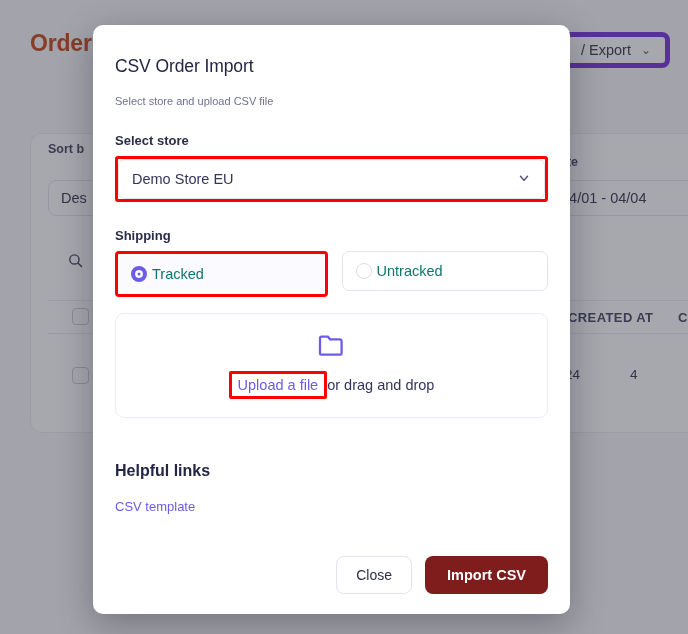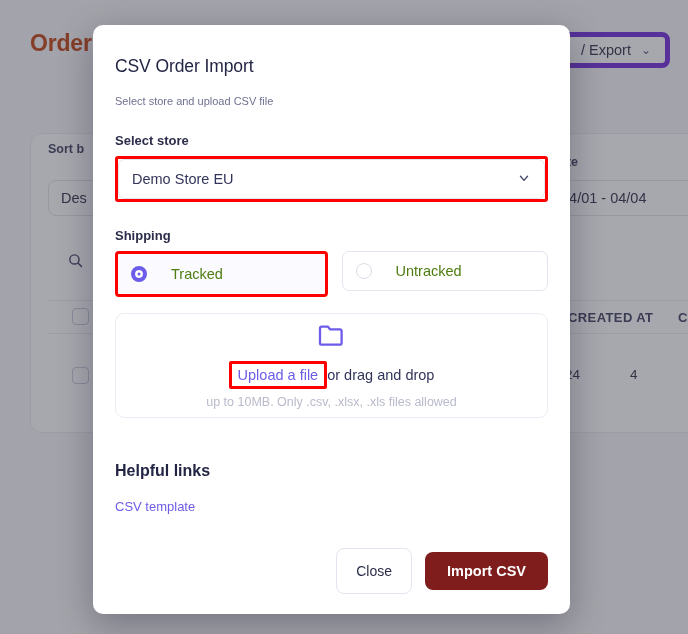--- a/index.html
+++ b/index.html
@@ -122,22 +122,22 @@
     display: flex; align-items: center; justify-content: space-between;
     padding: 0 13px;
     font-size: 14.5px; color: #33355a;
   }
   .select-wrap.hl { padding: 0; text-align: right; }
 
   .radios { display: flex; gap: 14px; }
   .radio-opt {
     flex: 1; height: 40px;
     border: 1px solid #e4e4ee; border-radius: 7px; background: #fff;
-    display: flex; align-items: center; gap: 24px; padding: 0 13px;
-    font-size: 14.5px; color: #4d7c0f;
+    display: flex; align-items: center; gap: 5px; padding: 0 13px;
+    font-size: 14.5px; color: #0f766e;
   }
   .radio-opt.selected { background: #fafaff; }
   .radio-wrap.hl { border-radius: 4px; flex: 1; display: flex; }
   .radio-wrap.hl .radio-opt { border: none; border-radius: 2px; }
   .radio-wrap.plain { flex: 1; display: flex; }
   .dot {
     width: 16px; height: 16px; border-radius: 50%;
     border: 1.5px solid #dcdce8; background: #fff;
     flex: none;
   }
@@ -181,21 +181,21 @@
   .helpful-link {
     display: block; font-size: 13px; color: #6c5ce9;
     margin-top: 19px; text-decoration: none;
   }
 
   .footer {
     margin-top: auto; padding-bottom: 20px;
     display: flex; justify-content: flex-end; align-items: center; gap: 13px;
   }
   .btn-close {
-    height: 46px; padding: 0 19px;
+    height: 38px; padding: 0 19px;
     border: 1px solid #e4e4ee; border-radius: 8px; background: #fff;
     font-size: 14px; color: #2b2d4a;
     font-family: "Liberation Sans", sans-serif;
   }
   .btn-import {
     height: 38px; padding: 0 22px;
     border: none; border-radius: 8px;
     background: #7f1d1d; color: #ffffff;
     font-size: 14.5px; font-weight: bold;
     font-family: "Liberation Sans", sans-serif;
@@ -286,21 +286,20 @@
   <div class="dropzone">
     <span class="folder">
       <svg width="30" height="24" viewBox="0 0 24 20" fill="none" stroke="#6c5ce9" stroke-width="1.9" stroke-linejoin="round">
         <path d="M2 17V4.5A1.5 1.5 0 0 1 3.5 3h5l2 2.4h8A1.5 1.5 0 0 1 20 6.9V17a1 1 0 0 1-1 1H3a1 1 0 0 1-1-1z"></path>
       </svg>
     </span>
     <div class="dz-line">
       <span class="upload-link hl">Upload a file</span>
       <span> or drag and drop</span>
     </div>
-    <div class="dz-sub">up to 10MB. Only .csv, .xlsx, .xls files allowed</div>
   </div>
 
   <div class="group" style="margin-top:44px;">
     <div class="helpful-title">Helpful links</div>
     <a class="helpful-link">CSV template</a>
   </div>
 
   <div class="footer">
     <button class="btn-close">Close</button>
     <button class="btn-import">Import CSV</button>

